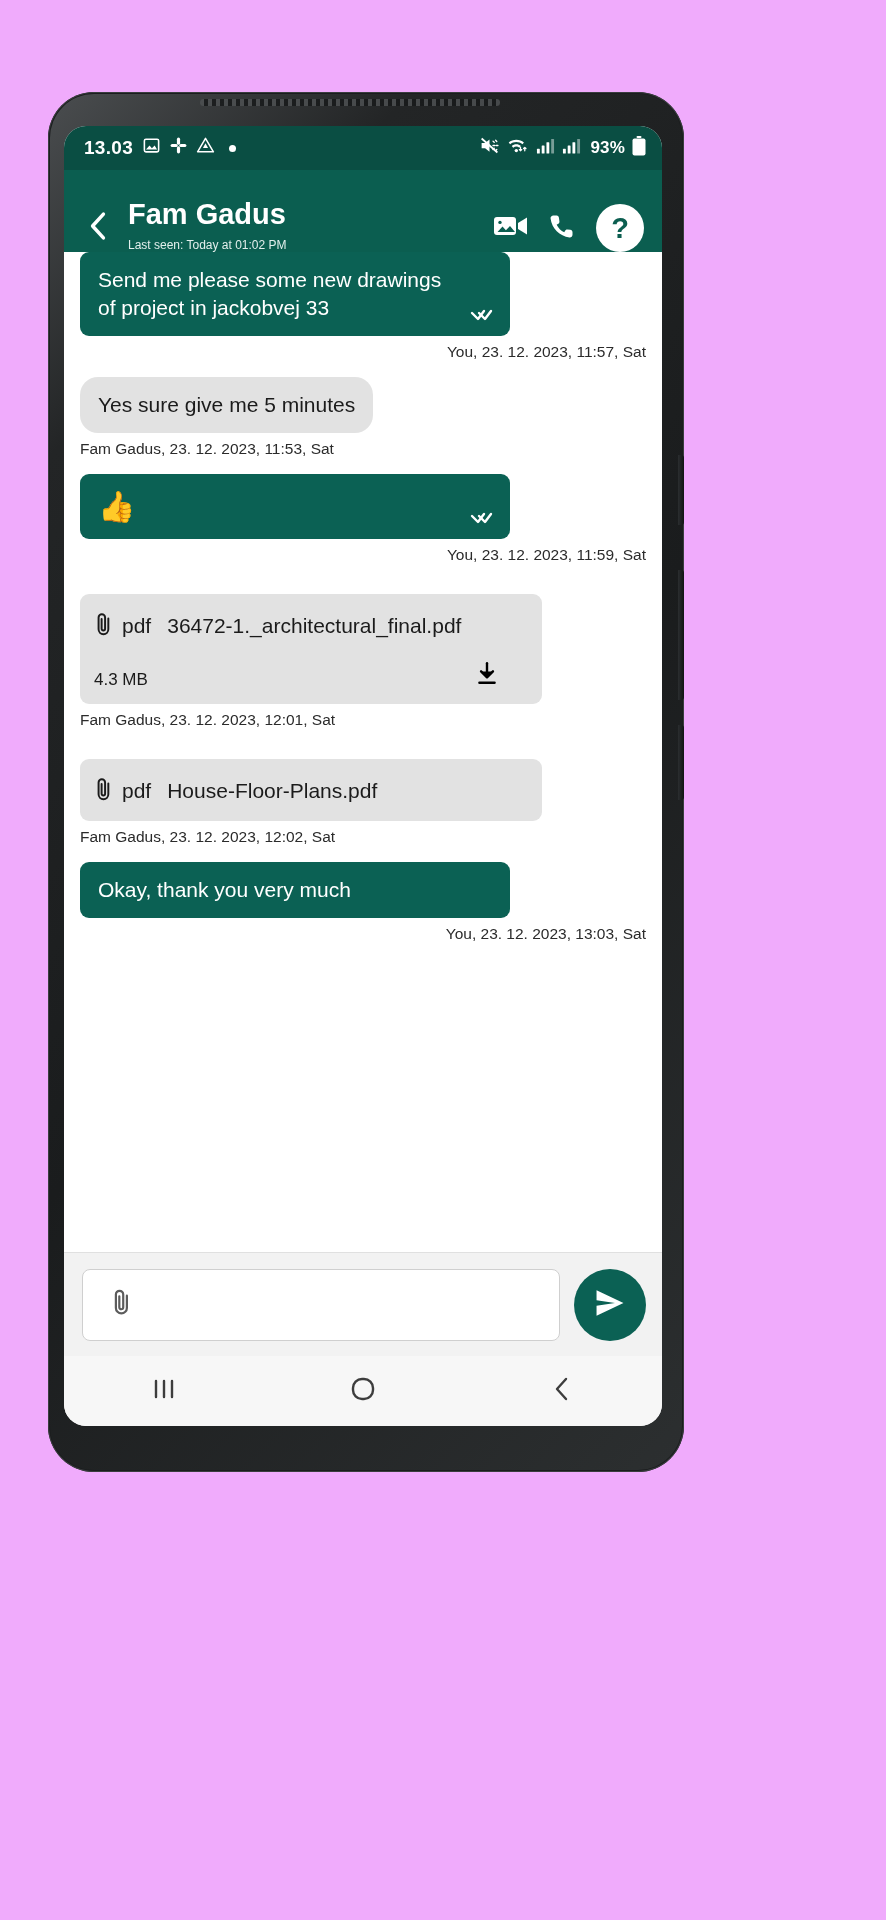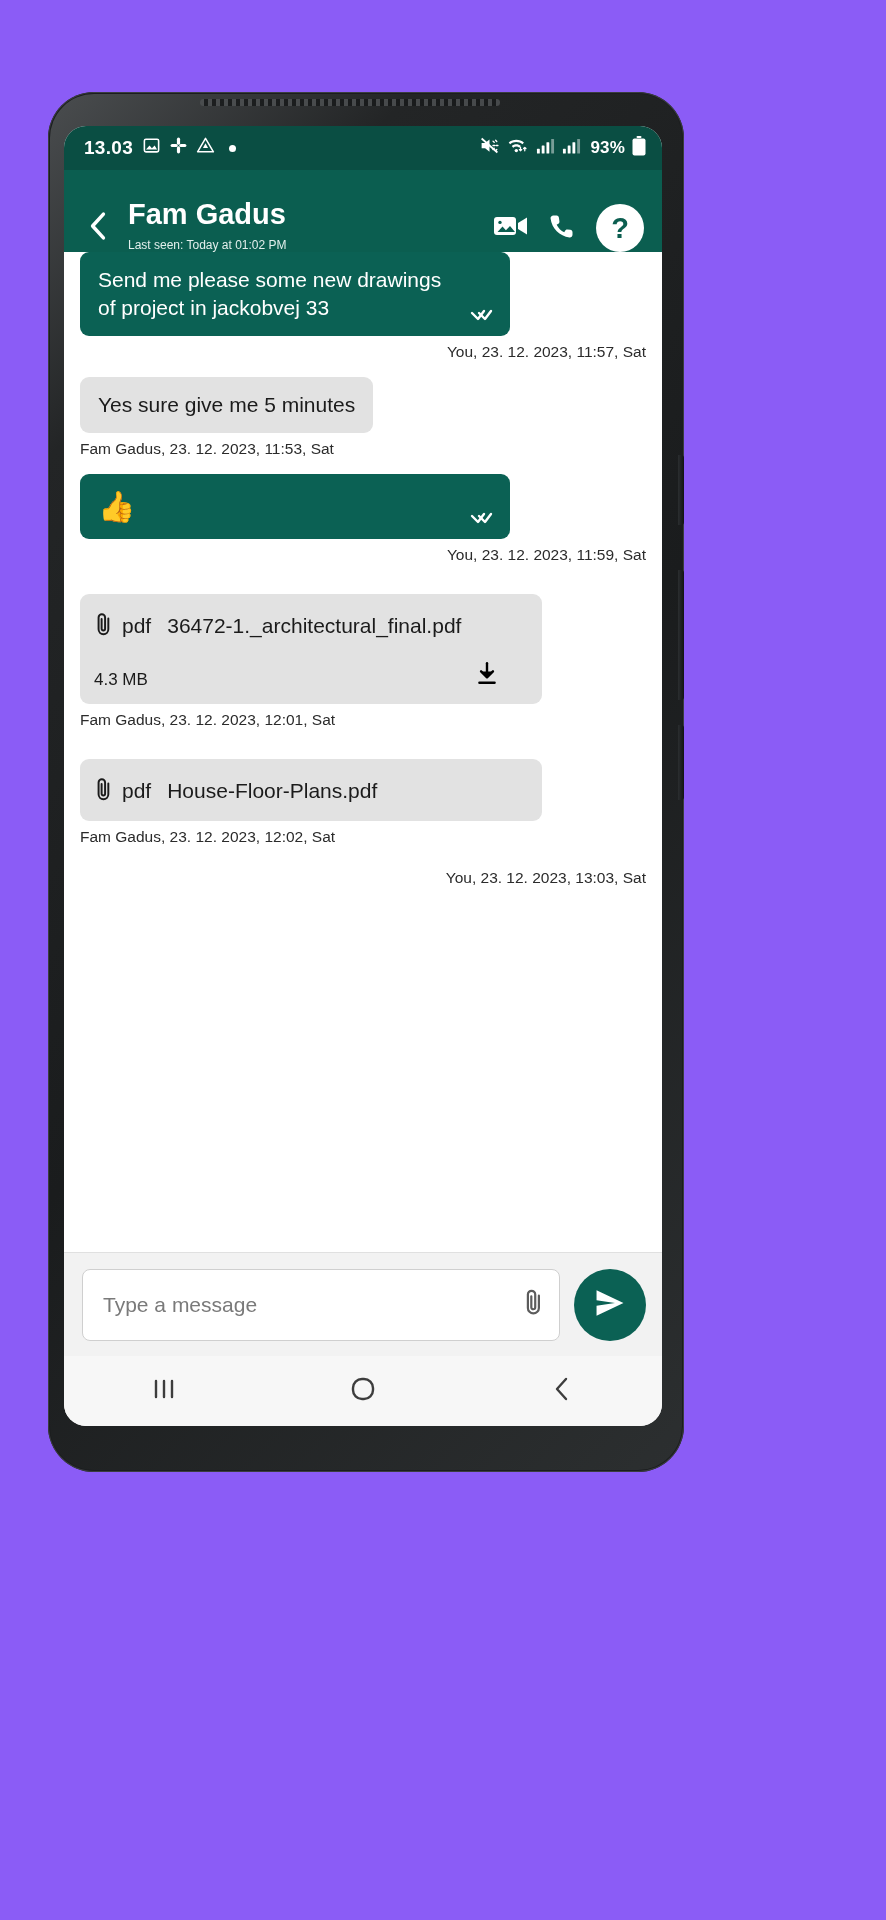--- a/index.html
+++ b/index.html
@@ -7,21 +7,21 @@
     width: 886px; height: 1920px;
     background: #000;
     font-family: "Liberation Sans", sans-serif;
     overflow: hidden;
   }
 
   
   #screen-root {
     position: relative;
     width: 886px; height: 1920px;
-    background: #8b5cf6;
+    background: #f0abfc;
   }
   .phone-body {
     position: absolute;
     left: 48px; top: 92px;
     width: 636px; height: 1380px;
     background: #1b1d1e;
     border-radius: 46px;
     box-shadow: inset 0 0 0 1px #3a3d3f;
   }
   .phone-edge-hl {
@@ -142,20 +142,21 @@
   }
   .bubble.out {
     background: #0b6154;
     color: #ffffff;
     padding-right: 56px;
     min-width: 430px;
   }
   .bubble.in {
     background: #e2e2e2;
     color: #1b1b1b;
+    border-radius: 18px;
   }
   .ticks {
     position: absolute;
     right: 14px; bottom: 10px;
     color: #ffffff;
     line-height: 0;
   }
   .meta {
     font-size: 15.5px;
     color: #2b2b2b;
@@ -434,28 +435,30 @@
             <span class="file-kind">pdf</span>
             <span class="file-name">House-Floor-Plans.pdf</span>
           </div>
         </div>
         <div class="meta in">Fam Gadus, 23. 12. 2023, 12:02, Sat</div>
       </div>
 
       <div class="spacer-sm"></div>
 
       <div class="row out">
+        <div class="bubble out">
+          <span>Okay, thank you very much</span>
+        </div>
         <div class="meta out">You, 23. 12. 2023, 13:03, Sat</div>
       </div>
 
     </div>
 
     <div class="composer">
       <div class="input-wrap">
-        <input class="msg-input" type="text" placeholder="Type a message" style="">
         <span class="attach-btn">
           <span>
             <svg width="22" height="30" viewBox="0 0 18 24" fill="none" stroke="#5c5c5c" stroke-width="1.8" stroke-linecap="round">
               <path d="M13 6v10a4.5 4.5 0 01-9 0V5a3 3 0 016 0v10.5a1.6 1.6 0 01-3.2 0V6.5"></path>
             </svg>
           </span>
         </span>
       </div>
       <div class="send-btn">
         <span>

